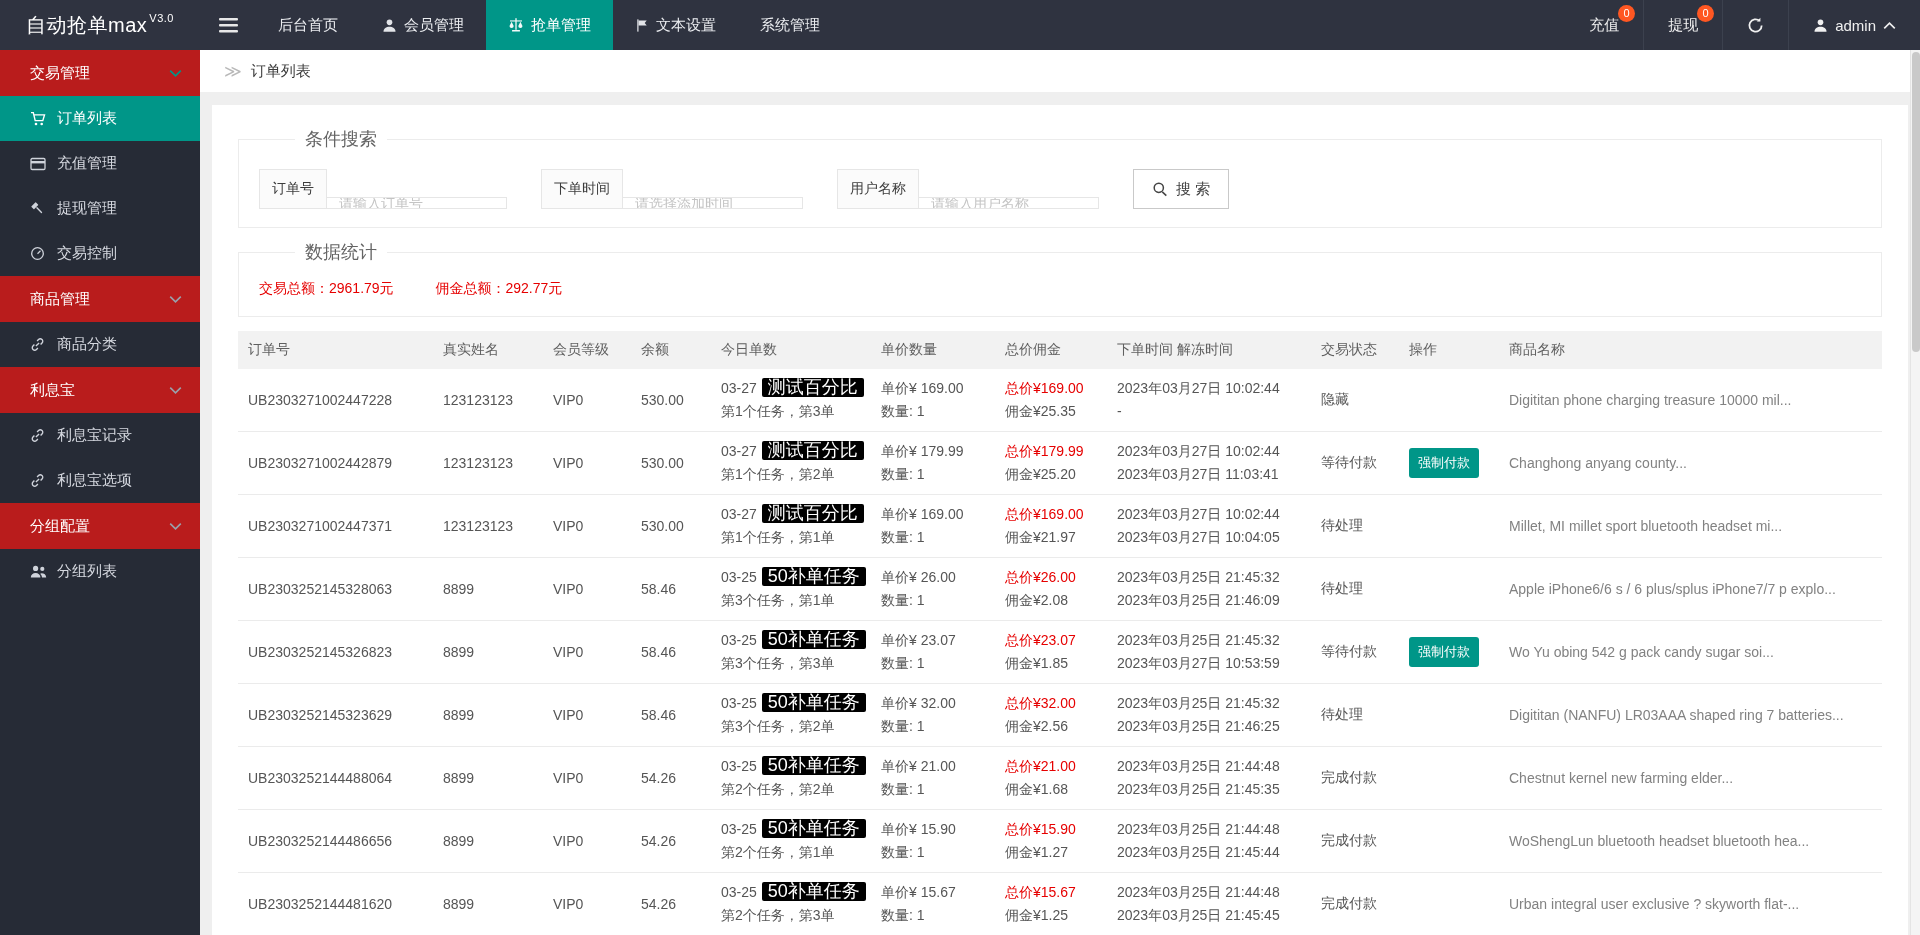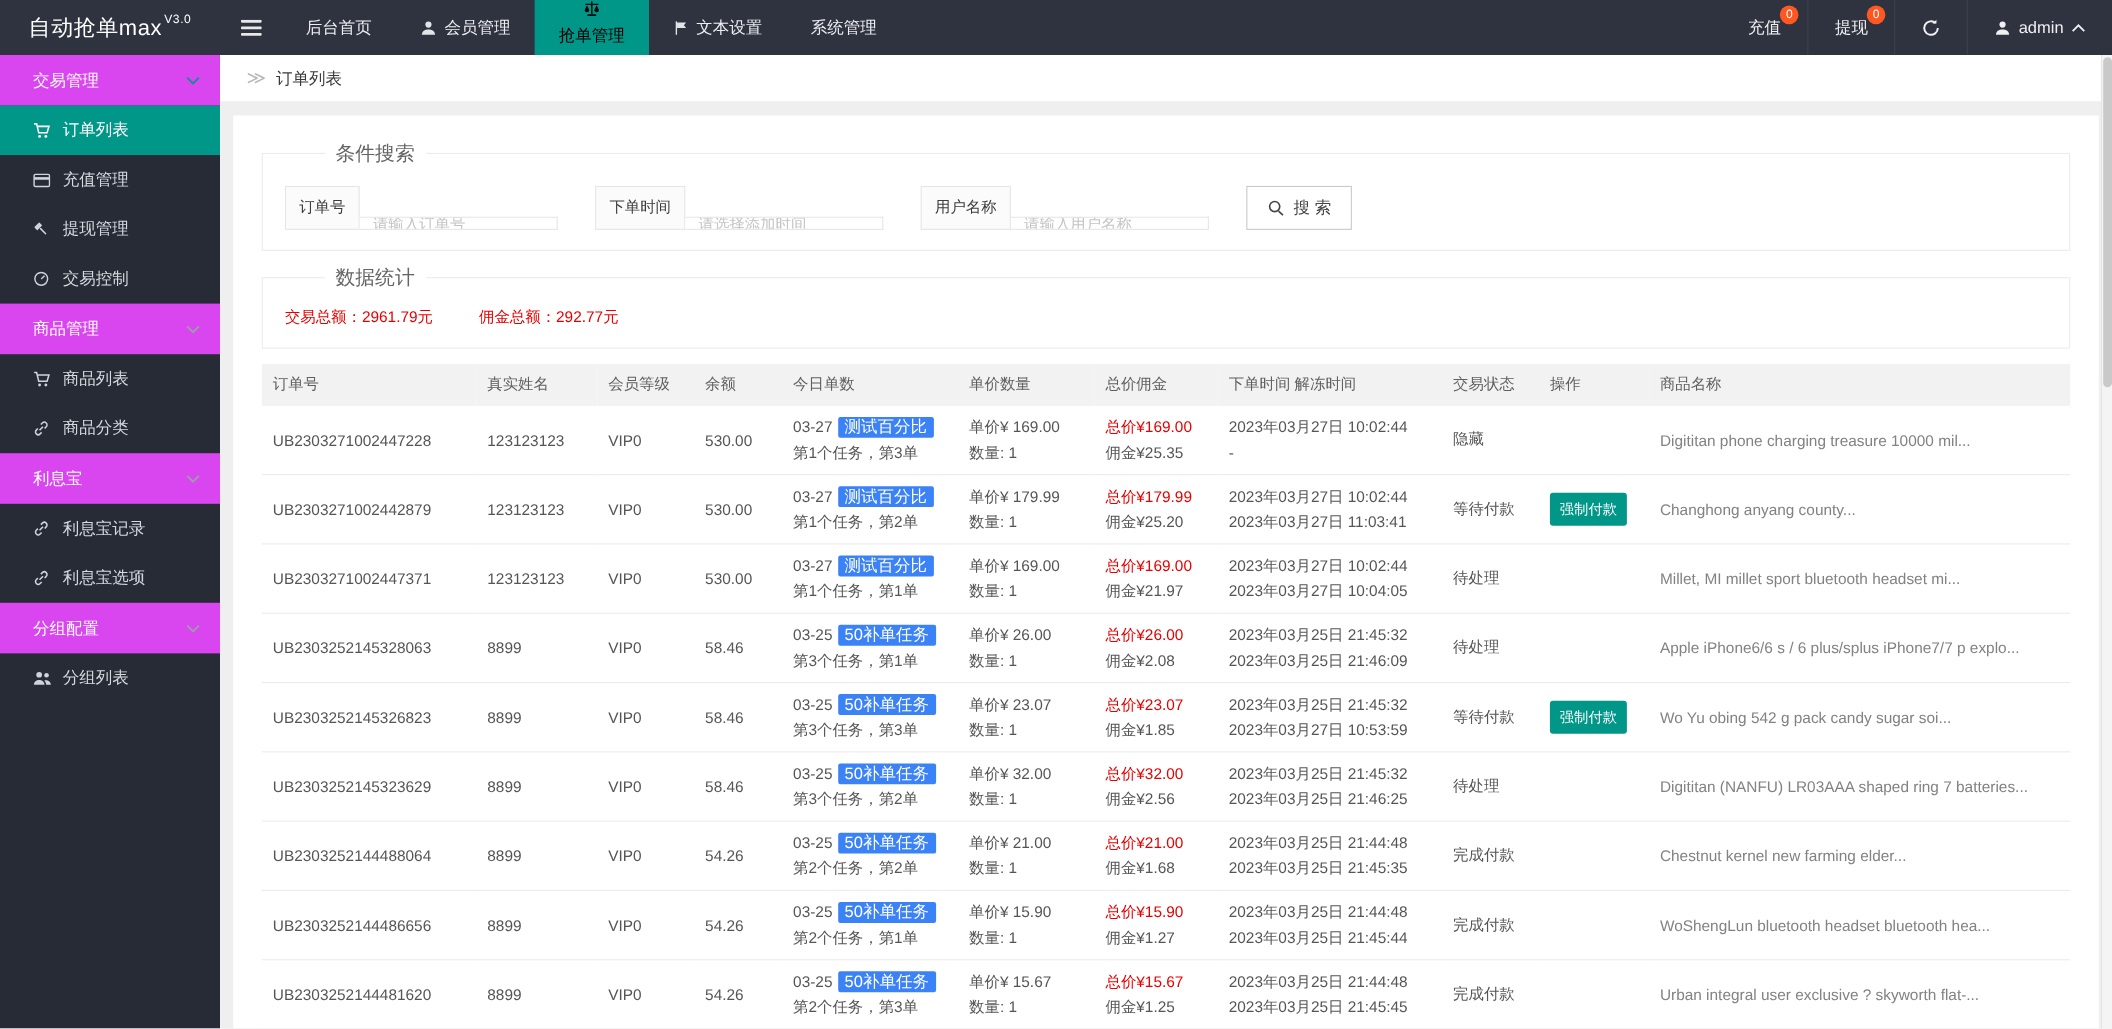--- a/index.html
+++ b/index.html
@@ -7,32 +7,32 @@
     font-family:"Liberation Sans","DejaVu Sans",sans-serif; }
   svg { display:block; }
 
   
   .topbar { height:50px; background:#2f3340; display:flex; align-items:stretch; color:#f0f0f0; position:relative; z-index:5; }
   .logo { width:200px; display:flex; align-items:center; padding-left:26px; font-size:20px; color:#fff; letter-spacing:.5px;text-align:center; }
   .logo sup { font-size:11px; margin-left:2px; top:-7px; position:relative; }
   .hamburger { width:56px; display:flex; align-items:center; justify-content:center; cursor:pointer; color:#e8e8e8; }
   .nav { display:flex; align-items:stretch; }
   .nav-item { display:flex; align-items:center; gap:7px; padding:0 22px; font-size:15px; color:#eceef1; cursor:pointer;text-align:right; }
-  .nav-item.active { background:#009688; color:#000000;flex-direction:column; }
+  .nav-item.active { background:#009688; color:#ffffff; }
   .nav-item .ic { opacity:.95; }
   .topbar-right { margin-left:auto; display:flex; align-items:stretch; }
   .tr-item { position:relative; display:flex; align-items:center; padding:0 24px; font-size:15px; cursor:pointer; border-left:1px solid #3c414e; }
   .tr-item:first-child { border-left:none; }
   .badge-dot { position:absolute; top:5px; right:8px; background:#ff5722; color:#fff; font-size:11px; min-width:17px; height:17px; line-height:17px; text-align:center; border-radius:9px; padding:0 4px; }
   .tr-user { gap:7px; }
 
   
   .layout { display:flex; height:885px; }
   .sidebar { width:200px; background:#262b36; flex:none; overflow:hidden; }
-  .side-section-header { height:46px; background:#d946ef; color:#fff; font-size:15px; display:flex; align-items:center; justify-content:space-between; padding:0 18px 0 30px; cursor:pointer; }
+  .side-section-header { height:46px; background:#b91c1c; color:#fff; font-size:15px; display:flex; align-items:center; justify-content:space-between; padding:0 18px 0 30px; cursor:pointer; }
   .side-item { height:45px; display:flex; align-items:center; gap:10px; padding-left:30px; color:#d6d9e0; font-size:15px; cursor:pointer; }
   .side-item.active { background:#009688; color:#fff; }
   .side-item .ic { width:17px; color:#cfd3db; }
   .side-item.active .ic { color:#fff; }
 
   .main { flex:1; display:flex; flex-direction:column; background:#efefef; min-width:0; }
   .breadcrumb-bar { height:42px; background:#fff; display:flex; align-items:center; padding-left:24px; gap:9px; }
   .bc-ic { color:#b8b8b8; font-size:17px; }
   .bc-text { color:#3a3a3a; font-size:15px; }
   .content { flex:1; padding:13px 12px 0 12px; min-height:0; }
@@ -50,21 +50,21 @@
   .stats-line { font-size:14px; color:#e60000; margin-top:2px; }
   .stats-line .pair { margin-right:38px; }
 
   
   table { width:100%; border-collapse:collapse; margin-top:14px; table-layout:fixed; }
   thead th { background:#f2f2f2; font-weight:400; text-align:left; font-size:14px; color:#5f5f5f; height:38px; padding:0 10px; white-space:nowrap; }
   tbody td { border-bottom:1px solid #ebebeb; padding:8px 10px; font-size:14px; color:#555; vertical-align:middle; overflow:hidden; white-space:nowrap; text-overflow:ellipsis; }
   tbody tr { height:61px; }
   .l1,.l2 { display:block; line-height:23px; white-space:nowrap; }
   .money-red { color:#e60000; }
-  .task-badge { display:inline-block; background:#3b82f6; color:#fff; font-size:15px; line-height:19px; padding:0 6px; border-radius:2px; margin-left:5px; }
+  .task-badge { display:inline-block; background:#000000; color:#fff; font-size:18px; line-height:19px; padding:0 6px; border-radius:2px; margin-left:5px; }
   .force-btn { background:#009688; color:#fff; border:none; border-radius:3px; font-size:13px; padding:6px 9px; cursor:pointer; font-family:inherit; }
   .product { color:#828282; }
 
   
   .scrollbar { position:absolute; right:0; top:50px; width:10px; height:885px; background:#f4f4f4; border-left:1px solid #e4e4e4; }
   .scroll-thumb { position:absolute; top:2px; left:1px; width:8px; height:300px; background:#c9c9c9; border-radius:4px; }
 </style>
 </head>
 <body>
 
@@ -202,30 +202,20 @@
         </span>
         <span>交易控制</span>
       </div>
       <div class="side-section-header">
         <span>商品管理</span>
         <span style="color: rgb(154, 160, 171);">
           <svg width="13" height="9" viewBox="0 0 16 10" fill="none" stroke="currentColor" stroke-width="2">
             <path d="M1.5 1.5 8 8l6.5-6.5"></path>
           </svg>
         </span>
-      </div>
-      <div class="side-item">
-        <span class="ic">
-          <svg width="17" height="16" viewBox="0 0 17 16" fill="none" stroke="currentColor" stroke-width="1.4">
-            <path d="M1 1.6h2.3l1.9 8h7.6l1.7-5.7H4.1"></path>
-            <circle cx="6" cy="13" r="1.3" fill="currentColor" stroke="none"></circle>
-            <circle cx="11.7" cy="13" r="1.3" fill="currentColor" stroke="none"></circle>
-          </svg>
-        </span>
-        <span>商品列表</span>
       </div>
       <div class="side-item">
         <span class="ic">
           <svg width="15" height="15" viewBox="0 0 16 16" fill="none" stroke="currentColor" stroke-width="1.5">
             <path d="M6.3 9.7l3.4-3.4"></path>
             <path d="M7.6 4.2l1.5-1.5a2.6 2.6 0 0 1 3.7 3.7L11.3 7.9"></path>
             <path d="M8.4 11.8l-1.5 1.5a2.6 2.6 0 0 1-3.7-3.7l1.5-1.5"></path>
           </svg>
         </span>
         <span>商品分类</span>

